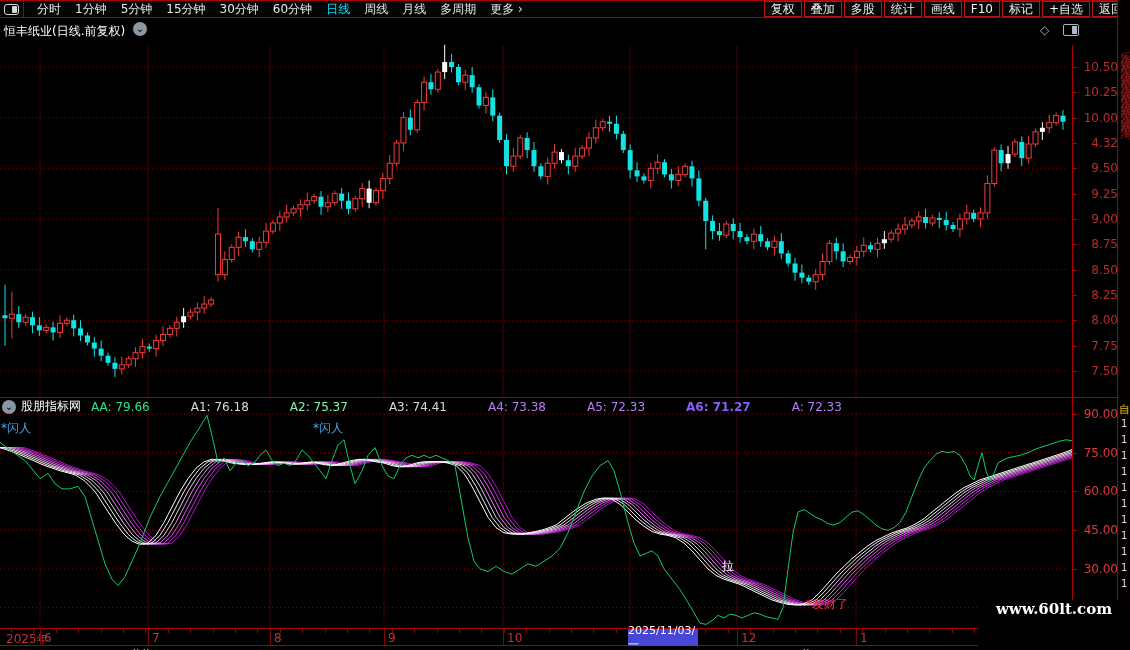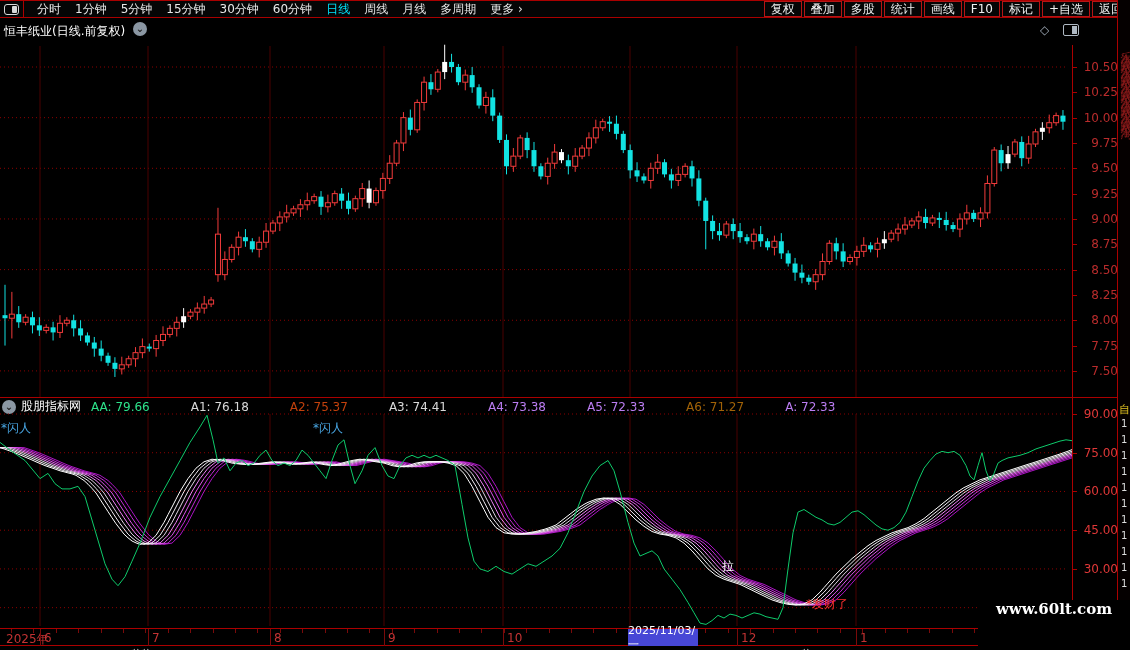--- a/index.html
+++ b/index.html
@@ -448,25 +448,25 @@
     </svg>
 
   <div id="divider"></div>
 
   <div id="subheader">
     <span id="sub-chevron">⌄</span>
     <span id="sub-title">股朋指标网</span>
     <span id="sub-values" style="display:flex;gap:32px;">
         <span class="sub-val" style="color: rgb(45, 226, 138);">AA: 79.66</span>
         <span class="sub-val" style="color: rgb(217, 217, 217);">A1: 76.18</span>
-        <span class="sub-val" style="color: #c2410c;">A2: 75.37</span>
+        <span class="sub-val" style="color: #86efac;">A2: 75.37</span>
         <span class="sub-val" style="color: rgb(217, 217, 217);">A3: 74.41</span>
         <span class="sub-val" style="color: rgb(187, 125, 242);">A4: 73.38</span>
         <span class="sub-val" style="color: rgb(187, 125, 242);">A5: 72.33</span>
-        <span class="sub-val" style="color: #a16207;">A6: 71.27</span>
+        <span class="sub-val" style="color: #8b5cf6; font-weight: bold;">A6: 71.27</span>
         <span class="sub-val" style="color: rgb(187, 125, 242);">A: 72.33</span>
       </span>
   </div>
 
   <svg id="sub-svg" width="1078" height="214" style="top:413px;" viewBox="0 413 1078 214">
       <line x1="0" y1="414" x2="1066" y2="414" stroke="#8b0000" stroke-width="1" stroke-dasharray="1,3"></line>
       <line x1="0" y1="452.73" x2="1066" y2="452.73" stroke="#8b0000" stroke-width="1" stroke-dasharray="1,3"></line>
       <line x1="0" y1="491.46" x2="1066" y2="491.46" stroke="#8b0000" stroke-width="1" stroke-dasharray="1,3"></line>
       <line x1="0" y1="530.19" x2="1066" y2="530.19" stroke="#8b0000" stroke-width="1" stroke-dasharray="1,3"></line>
       <line x1="0" y1="568.92" x2="1066" y2="568.92" stroke="#8b0000" stroke-width="1" stroke-dasharray="1,3"></line>
@@ -489,21 +489,21 @@
       <polyline points="0,442.4 10,450.1 25,460.5 40,478.6 48,473.4 55,483.7 62,488.9 70,488.9 78,486.3 85,496.6 95,530.2 105,563.8 112,579.2 118,585.7 125,576.7 132,561.2 140,543.1 150,517.3 160,496.6 170,478.6 180,460.5 190,442.4 200,426.9 207,415.3 213,439.8 218,463.1 224,457.9 230,470.8 236,463.1 242,460.5 248,465.6 254,463.1 260,455.3 266,450.1 272,460.5 278,465.6 284,463.1 290,465.6 296,460.5 302,450.1 308,455.3 314,463.1 320,470.8 326,478.6 332,460.5 338,445.0 344,439.8 350,465.6 355,483.7 362,470.8 368,455.3 375,447.6 382,465.6 388,476.0 394,478.6 400,465.6 406,457.9 412,455.3 418,457.9 424,455.3 430,457.9 436,455.3 442,457.9 448,460.5 455,465.6 462,504.4 468,537.9 474,561.2 480,568.9 488,571.5 496,566.3 504,571.5 512,574.1 520,568.9 528,563.8 536,566.3 544,561.2 552,556.0 560,548.3 568,532.8 576,512.1 584,491.5 592,476.0 600,465.6 608,460.5 614,470.8 620,491.5 628,522.4 634,543.1 640,556.0 646,553.4 652,550.8 658,556.0 664,568.9 672,579.2 680,589.6 688,602.5 694,612.8 700,623.1 706,624.4 712,620.6 718,615.4 724,618.0 730,614.1 736,615.4 742,618.0 748,615.4 754,612.8 760,614.1 766,616.7 772,618.0 778,619.3 783,607.6 788,568.9 793,532.8 798,512.1 804,509.5 810,513.4 816,517.3 822,519.9 828,523.7 834,525.0 840,522.4 846,517.3 852,512.1 858,510.8 864,514.7 870,519.9 876,525.0 882,528.9 888,530.2 894,527.6 900,522.4 906,512.1 912,496.6 918,481.1 924,468.2 930,460.5 936,454.0 942,451.4 948,452.7 954,451.4 960,455.3 966,465.6 970,476.0 974,479.8 978,465.6 982,452.7 986,470.8 990,481.1 994,473.4 998,463.1 1002,460.5 1008,457.9 1014,456.6 1020,455.3 1028,452.7 1036,448.9 1044,446.3 1052,443.7 1060,441.1 1066,439.8 1072,440.7" fill="none" stroke="#0ecb6b" stroke-width="1"></polyline>
     </svg>
 
   <div id="axis-labels">
       <div class="ax-label ax-main" style="left: 1074px; top: 60px;">10.50</div>
       <div class="ax-tick" style="top: 67px;"></div>
       <div class="ax-label ax-main" style="left: 1074px; top: 85.325px;">10.25</div>
       <div class="ax-tick" style="top: 92.325px;"></div>
       <div class="ax-label ax-main" style="left: 1074px; top: 110.65px;">10.00</div>
       <div class="ax-tick" style="top: 117.65px;"></div>
-      <div class="ax-label ax-main" style="left: 1074px; top: 135.975px;">9.75</div>
+      <div class="ax-label ax-main" style="left: 1074px; top: 135.975px;">4.32</div>
       <div class="ax-tick" style="top: 142.975px;"></div>
       <div class="ax-label ax-main" style="left: 1074px; top: 161.3px;">9.50</div>
       <div class="ax-tick" style="top: 168.3px;"></div>
       <div class="ax-label ax-main" style="left: 1074px; top: 186.625px;">9.25</div>
       <div class="ax-tick" style="top: 193.625px;"></div>
       <div class="ax-label ax-main" style="left: 1074px; top: 211.95px;">9.00</div>
       <div class="ax-tick" style="top: 218.95px;"></div>
       <div class="ax-label ax-main" style="left: 1074px; top: 237.275px;">8.75</div>
       <div class="ax-tick" style="top: 244.275px;"></div>
       <div class="ax-label ax-main" style="left: 1074px; top: 262.6px;">8.50</div>

